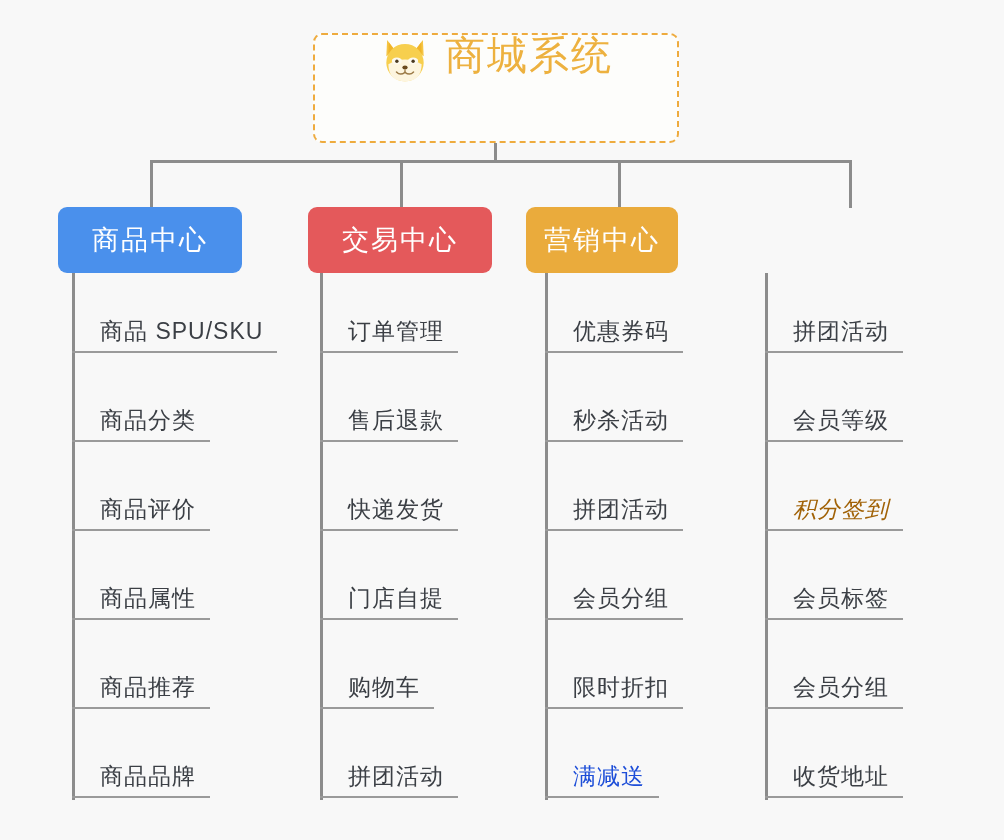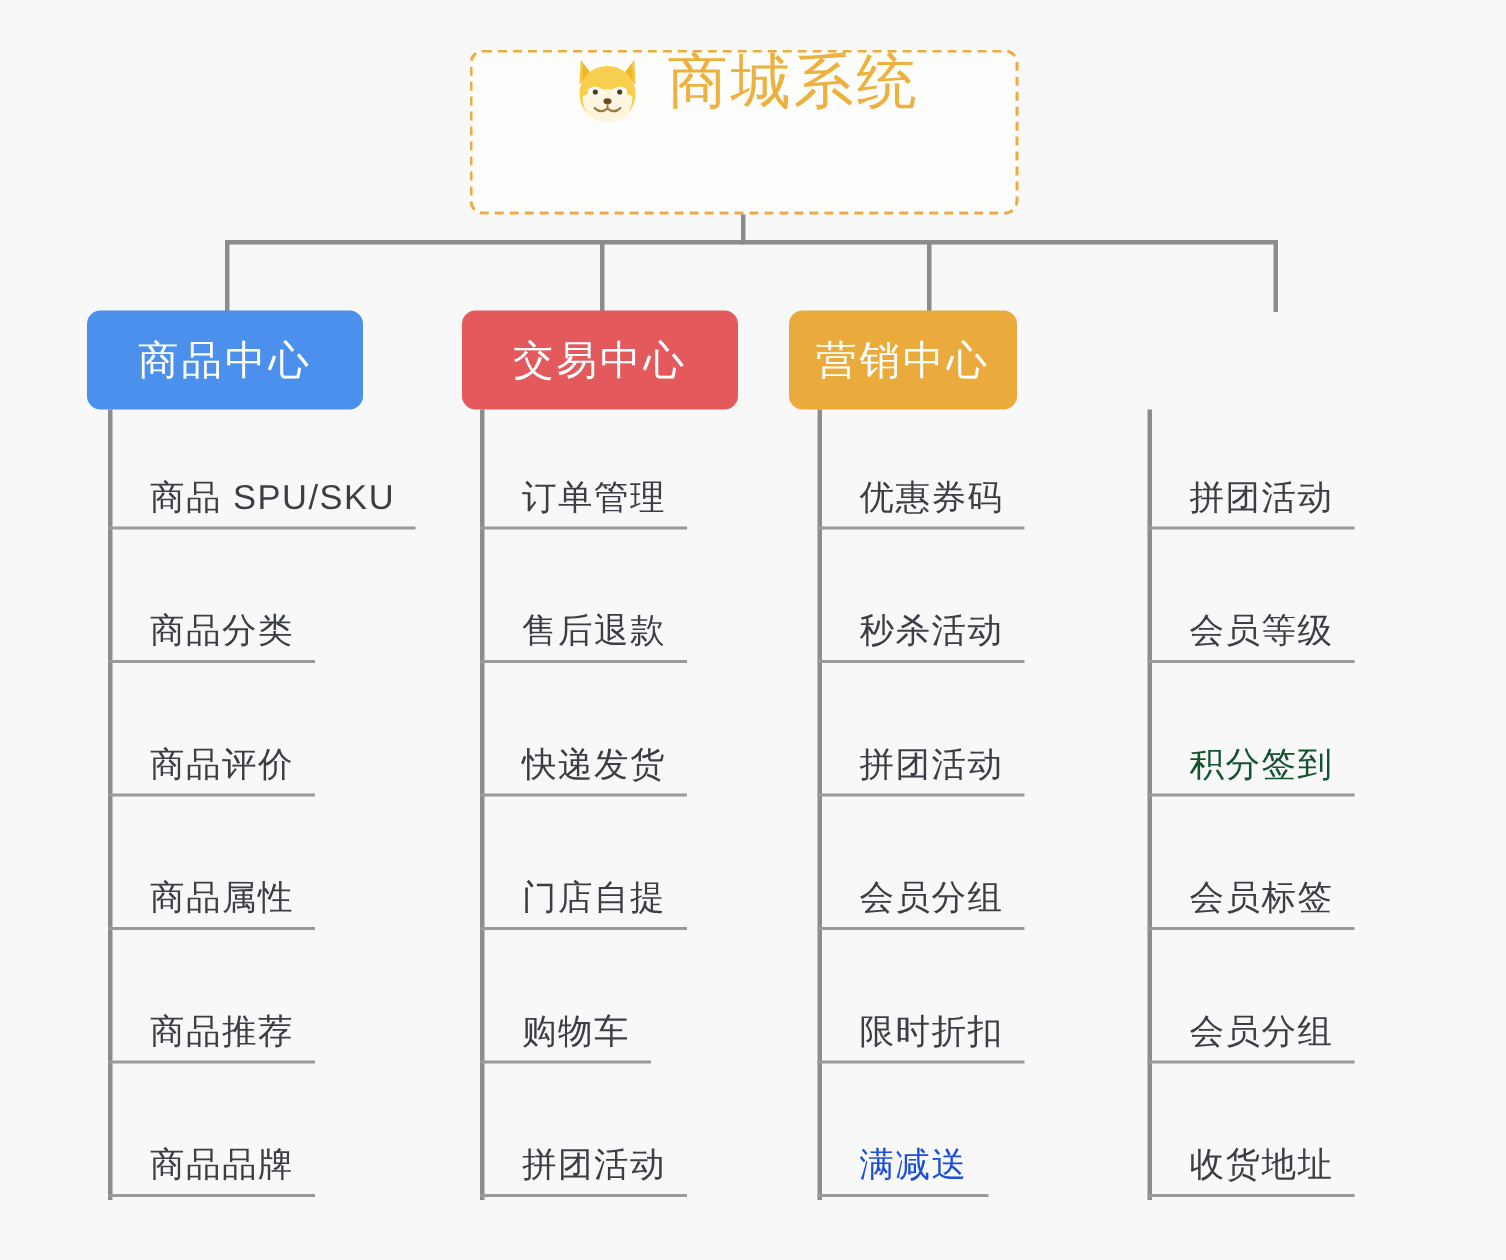--- a/index.html
+++ b/index.html
@@ -225,21 +225,21 @@
       <div class="branch" style="left: 765px; top: 273px; height: 527px; background: rgb(140, 140, 140);"></div>
       <div class="leaf" style="left: 765px; top: 353px;">
         <div class="leaf-label" style="color: rgb(59, 63, 69);">拼团活动</div>
         <div class="leaf-rule" style="background: rgb(154, 154, 154); width: 138px;"></div>
       </div>
       <div class="leaf" style="left: 765px; top: 442px;">
         <div class="leaf-label" style="color: rgb(59, 63, 69);">会员等级</div>
         <div class="leaf-rule" style="background: rgb(154, 154, 154); width: 138px;"></div>
       </div>
       <div class="leaf" style="left: 765px; top: 531px;">
-        <div class="leaf-label" style="color: #14532d;">积分签到</div>
+        <div class="leaf-label" style="color: #a16207; font-style: italic;">积分签到</div>
         <div class="leaf-rule" style="background: rgb(154, 154, 154); width: 138px;"></div>
       </div>
       <div class="leaf" style="left: 765px; top: 620px;">
         <div class="leaf-label" style="color: rgb(59, 63, 69);">会员标签</div>
         <div class="leaf-rule" style="background: rgb(154, 154, 154); width: 138px;"></div>
       </div>
       <div class="leaf" style="left: 765px; top: 709px;">
         <div class="leaf-label" style="color: rgb(59, 63, 69);">会员分组</div>
         <div class="leaf-rule" style="background: rgb(154, 154, 154); width: 138px;"></div>
       </div>

